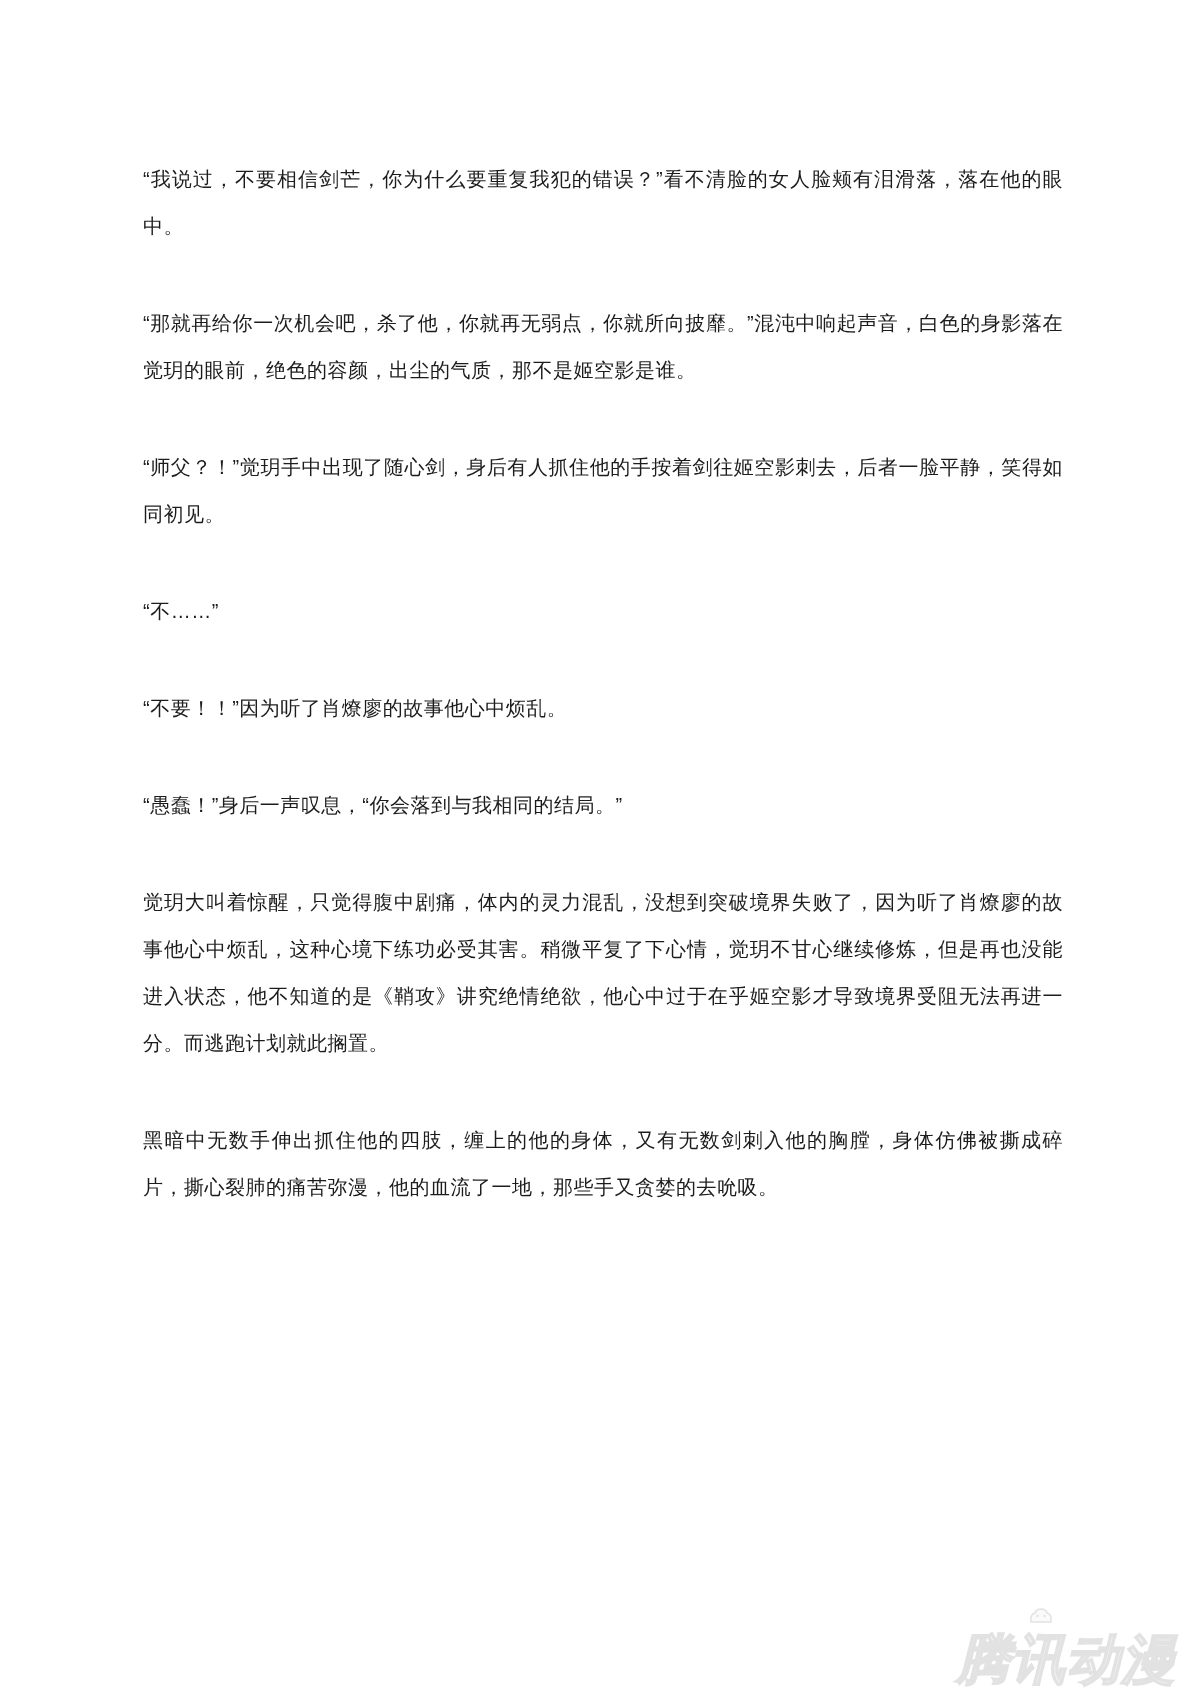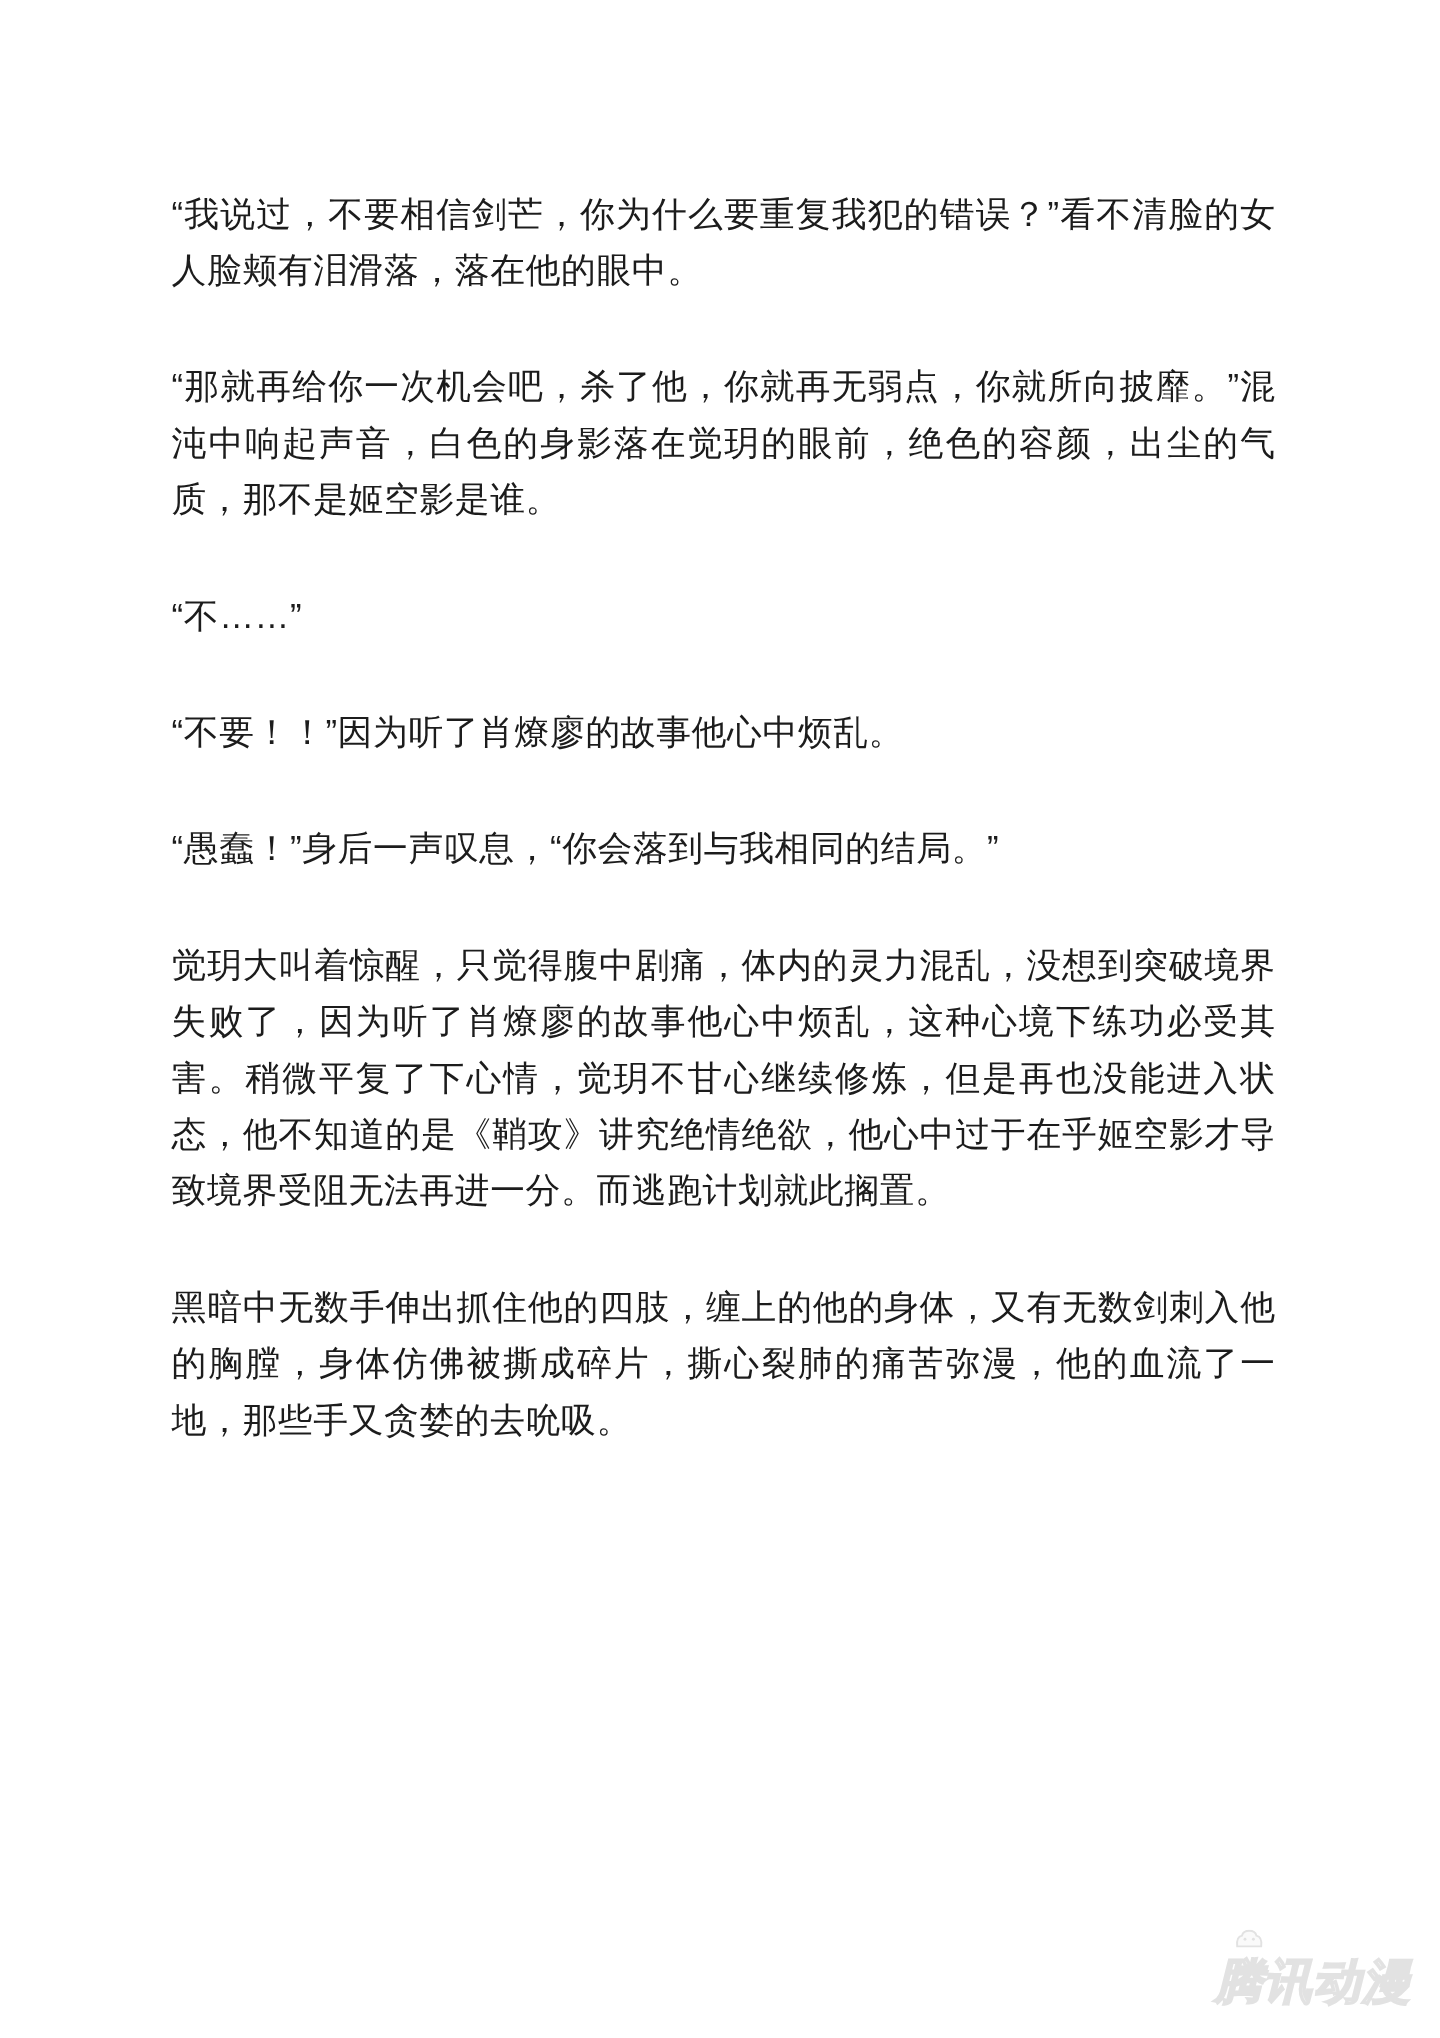--- a/index.html
+++ b/index.html
@@ -17,21 +17,21 @@
   .page {
     position: absolute;
     inset: 0;
     background: #ffffff;
   }
   .text-block {
     position: absolute;
     left: 143px;
     top: 156px;
     width: 920px;
-    font-size: 29px;
+    font-size: 20px;
     line-height: 47px;
     color: #1c1c1c;
     text-align: justify;
     text-justify: inter-ideograph;
     letter-spacing: 0.5px;
   }
   .para {
     margin: 0 0 50px 0;
     word-break: break-all;
   }
@@ -40,21 +40,21 @@
     right: 24px;
     top: 1616px;
     width: 200px;
     height: 70px;
     pointer-events: none;
   }
   .wm-text {
     position: absolute;
     right: 0;
     top: 8px;
-    font-size: 40px;
+    font-size: 54px;
     font-weight: bold;
     font-style: italic;
     letter-spacing: 1px;
     white-space: nowrap;
     color: #f6f6f6;
     -webkit-text-stroke: 1.6px #e2e2e2;
   }
   .crown-icon {
     position: absolute;
     left: 52px;
@@ -62,20 +62,21 @@
   }
 </style>
 </head>
 <body>
 
 <div class="page">
 
   <div class="text-block">
     <p class="para">“我说过，不要相信剑芒，你为什么要重复我犯的错误？”看不清脸的女人脸颊有泪滑落，落在他的眼中。</p>
     <p class="para">“那就再给你一次机会吧，杀了他，你就再无弱点，你就所向披靡。”混沌中响起声音，白色的身影落在觉玥的眼前，绝色的容颜，出尘的气质，那不是姬空影是谁。</p>
+    <p class="para">“师父？！”觉玥手中出现了随心剑，身后有人抓住他的手按着剑往姬空影刺去，后者一脸平静，笑得如同初见。</p>
     <p class="para">“不……”</p>
     <p class="para">“不要！！”因为听了肖燎廖的故事他心中烦乱。</p>
     <p class="para">“愚蠢！”身后一声叹息，“你会落到与我相同的结局。”</p>
     <p class="para">觉玥大叫着惊醒，只觉得腹中剧痛，体内的灵力混乱，没想到突破境界失败了，因为听了肖燎廖的故事他心中烦乱，这种心境下练功必受其害。稍微平复了下心情，觉玥不甘心继续修炼，但是再也没能进入状态，他不知道的是《鞘攻》讲究绝情绝欲，他心中过于在乎姬空影才导致境界受阻无法再进一分。而逃跑计划就此搁置。</p>
     <p class="para">黑暗中无数手伸出抓住他的四肢，缠上的他的身体，又有无数剑刺入他的胸膛，身体仿佛被撕成碎片，撕心裂肺的痛苦弥漫，他的血流了一地，那些手又贪婪的去吮吸。</p>
   </div>
 
   <div class="watermark">
     <svg class="crown-icon" width="26" height="18" viewBox="0 0 26 18">
       <path d="M3 14 Q2 6 7 5 Q8 1 13 1 Q18 1 19 5 Q24 6 23 14 Z" fill="#fafafa" stroke="#e2e2e2" stroke-width="1.6"></path>

